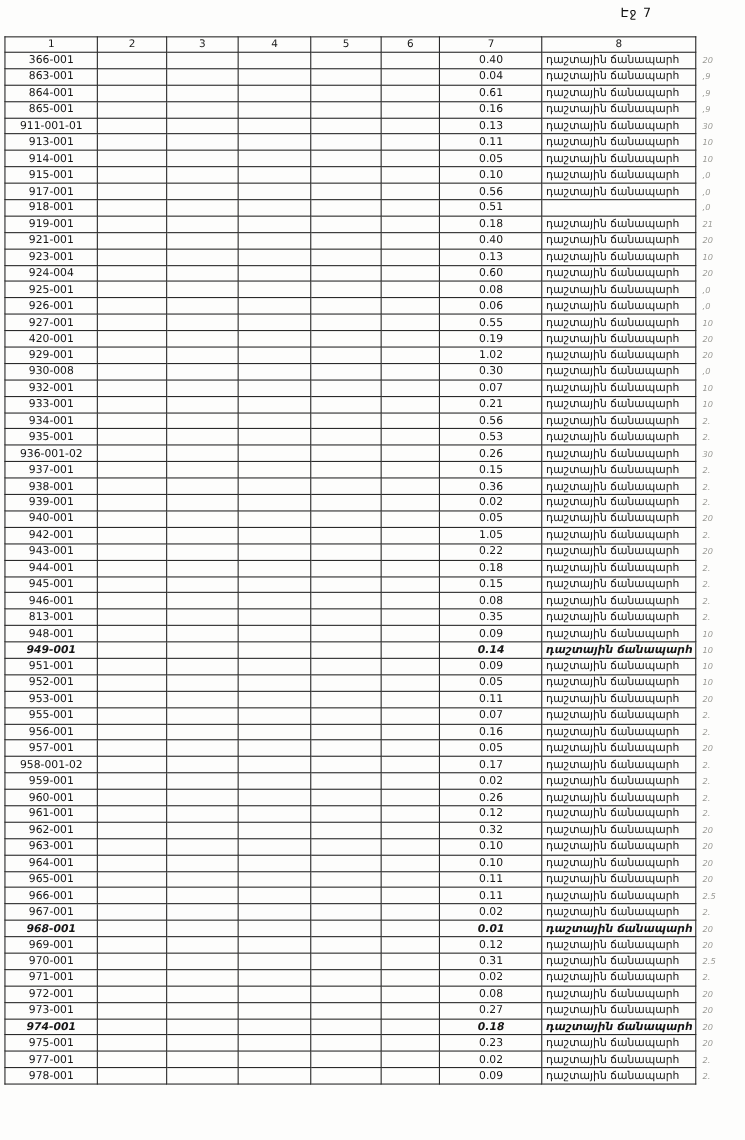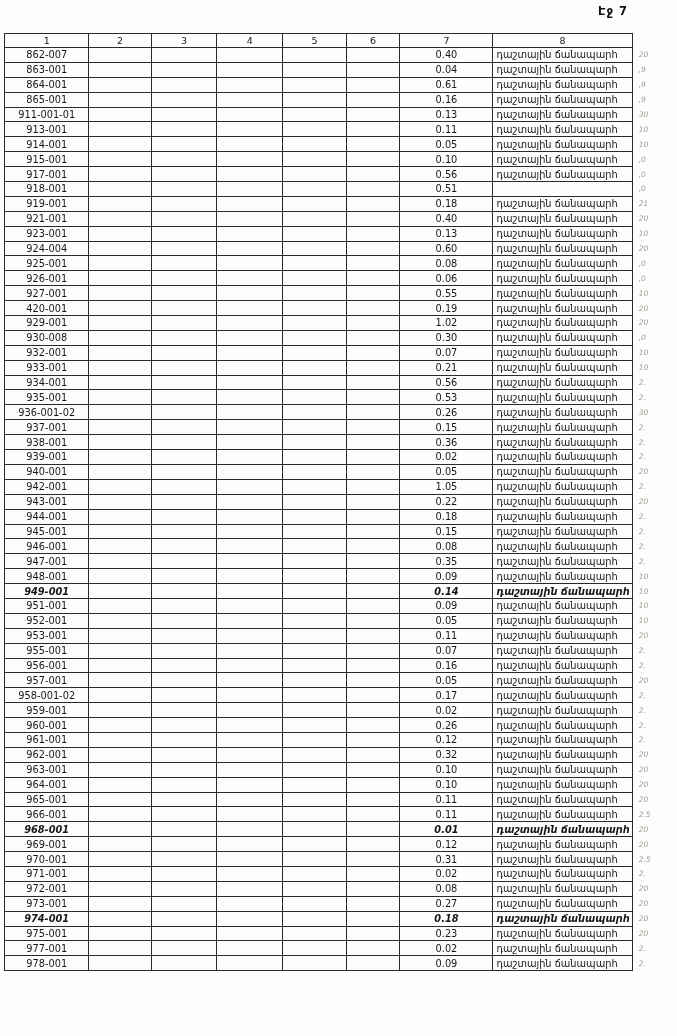--- a/index.html
+++ b/index.html
@@ -3,22 +3,22 @@
 <meta charset="utf-8">
 <style>
   html,body{margin:0;padding:0;}
   body{
     width:677px;height:1036px;
     background:#fdfdfc;
     font-family:"DejaVu Sans",sans-serif;
     position:relative;overflow:hidden;color:#161616;
   }
   .page-label{
-    position:absolute;top:4px;left:598px;
-    font-size:11.5px;letter-spacing:1px;color:#111;font-weight:bold;
+    position:absolute;top:4px;left:564px;
+    font-size:11.5px;letter-spacing:1px;color:#111;
   }
   table.scan{
     position:absolute;left:4px;top:33px;
     border-collapse:collapse;table-layout:fixed;
   }
   th,td{
     border:1px solid #2a2a2a;
     height:13.9px;padding:0 2px;
     font-size:9.8px;line-height:13px;
     overflow:hidden;white-space:nowrap;
@@ -61,21 +61,21 @@
         <th>4</th>
         <th>5</th>
         <th>6</th>
         <th>7</th>
         <th>8</th>
         <th class="note"></th>
       </tr>
   </thead>
   <tbody>
       <tr>
-        <td class="c1">862-007</td>
+        <td class="c1">366-001</td>
         <td class="c2"></td>
         <td class="c3"></td>
         <td class="c4"></td>
         <td class="c5"></td>
         <td class="c6"></td>
         <td class="c7">0.40</td>
         <td class="c8">դաշտային ճանապարհ</td>
         <td class="note">20</td>
       </tr>
       <tr>
@@ -435,21 +435,21 @@
         <td class="c2"></td>
         <td class="c3"></td>
         <td class="c4"></td>
         <td class="c5"></td>
         <td class="c6"></td>
         <td class="c7">0.08</td>
         <td class="c8">դաշտային ճանապարհ</td>
         <td class="note">2.</td>
       </tr>
       <tr>
-        <td class="c1">947-001</td>
+        <td class="c1">813-001</td>
         <td class="c2"></td>
         <td class="c3"></td>
         <td class="c4"></td>
         <td class="c5"></td>
         <td class="c6"></td>
         <td class="c7">0.35</td>
         <td class="c8">դաշտային ճանապարհ</td>
         <td class="note">2.</td>
       </tr>
       <tr>
@@ -631,20 +631,31 @@
       <tr>
         <td class="c1">966-001</td>
         <td class="c2"></td>
         <td class="c3"></td>
         <td class="c4"></td>
         <td class="c5"></td>
         <td class="c6"></td>
         <td class="c7">0.11</td>
         <td class="c8">դաշտային ճանապարհ</td>
         <td class="note">2.5</td>
+      </tr>
+      <tr>
+        <td class="c1">967-001</td>
+        <td class="c2"></td>
+        <td class="c3"></td>
+        <td class="c4"></td>
+        <td class="c5"></td>
+        <td class="c6"></td>
+        <td class="c7">0.02</td>
+        <td class="c8">դաշտային ճանապարհ</td>
+        <td class="note">2.</td>
       </tr>
       <tr class="bold">
         <td class="c1">968-001</td>
         <td class="c2"></td>
         <td class="c3"></td>
         <td class="c4"></td>
         <td class="c5"></td>
         <td class="c6"></td>
         <td class="c7">0.01</td>
         <td class="c8">դաշտային ճանապարհ</td>

